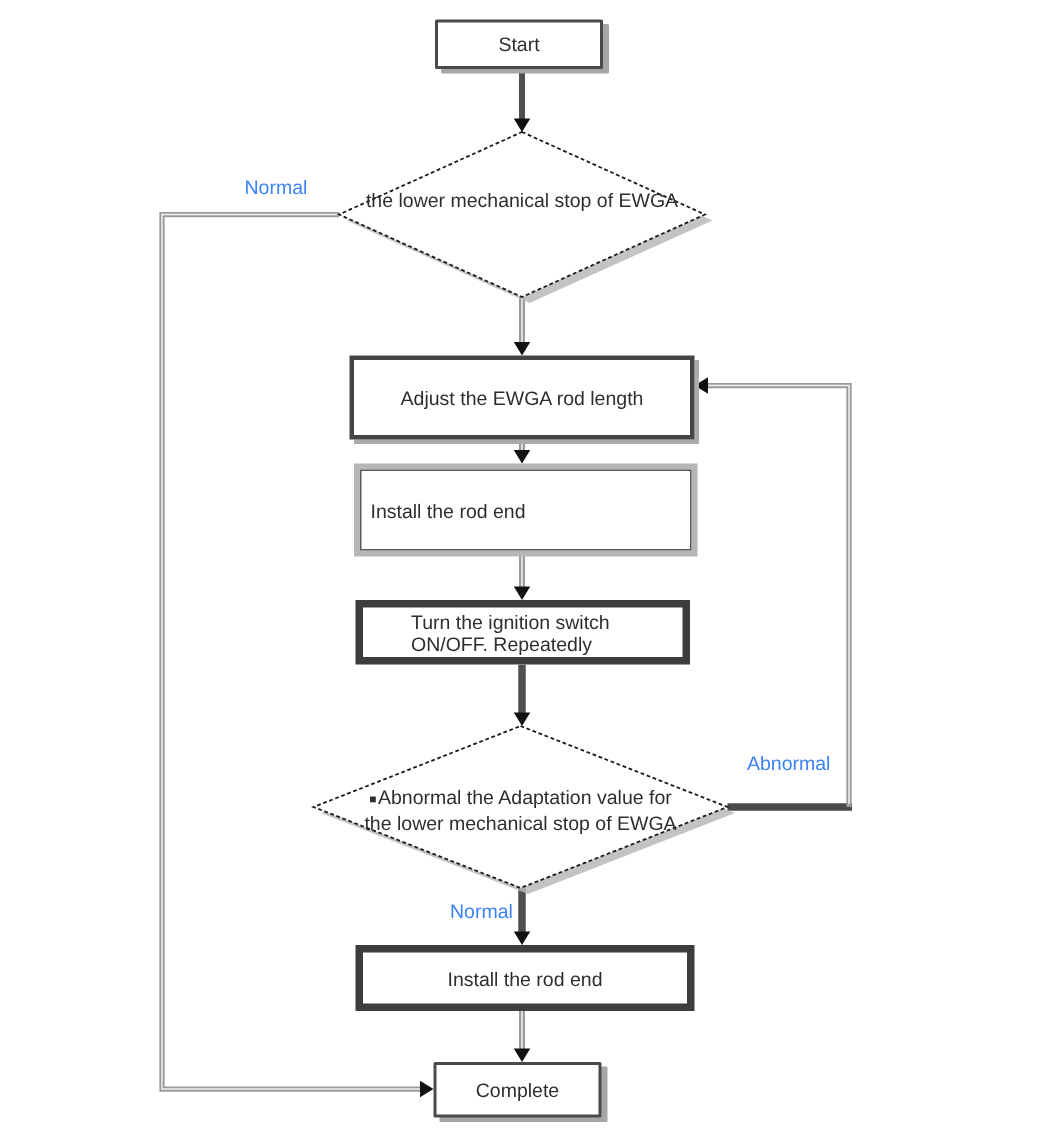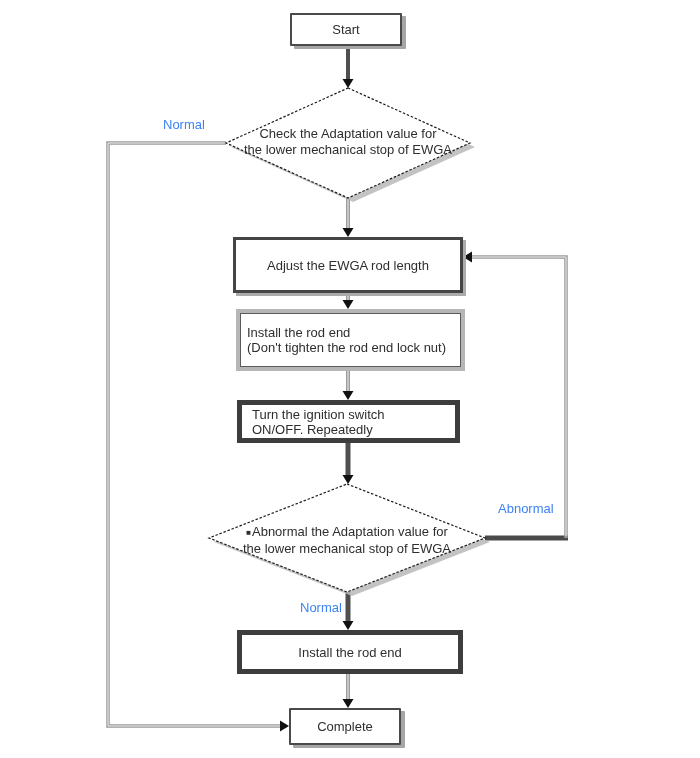--- a/index.html
+++ b/index.html
@@ -90,36 +90,34 @@
       <polygon points="352,488 490,542 352,596 214,542" fill="#b8b8b8" opacity="0.85"></polygon>
       <polygon points="347,484 485,538 347,592 209,538" fill="#ffffff" stroke="#1a1a1a" stroke-width="1.2" stroke-dasharray="2.5 1.8"></polygon>
     </g>
   </svg>
 
   <div class="node terminator" style="left:290px;top:13px;width:112px;height:33px;">
     <span>Start</span>
   </div>
 
   <div class="dtext" style="left:218px;top:126px;width:260px;">
-    <div>Check the Adaptation value for</div>
     <div>the lower mechanical stop of EWGA</div>
   </div>
 
   <div class="edge-label" style="left:163px;top:117px;">Normal</div>
 
   <div class="node proc-med" style="left:233px;top:237px;width:230px;height:56px;">
     <span>Adjust the EWGA rod length</span>
   </div>
 
   <div class="node proc-double left-align" style="left:240px;top:313px;width:221px;height:54px;padding-left:6px;">
     <div>Install the rod end</div>
-    <div>(Don't tighten the rod end lock nut)</div>
   </div>
 
-  <div class="node proc-thick left-align" style="left:237px;top:400px;width:223px;height:43px;padding-left:10px;">
+  <div class="node proc-thick left-align" style="left:237px;top:400px;width:223px;height:43px;padding-left:32px;">
     <div>Turn the ignition switch</div>
     <div>ON/OFF. Repeatedly</div>
   </div>
 
   <div class="dtext" style="left:197px;top:524px;width:300px;">
     <div>
       <span class="bullet">■</span><span>Abnormal the Adaptation value for</span>
     </div>
     <div>the lower mechanical stop of EWGA</div>
   </div>

